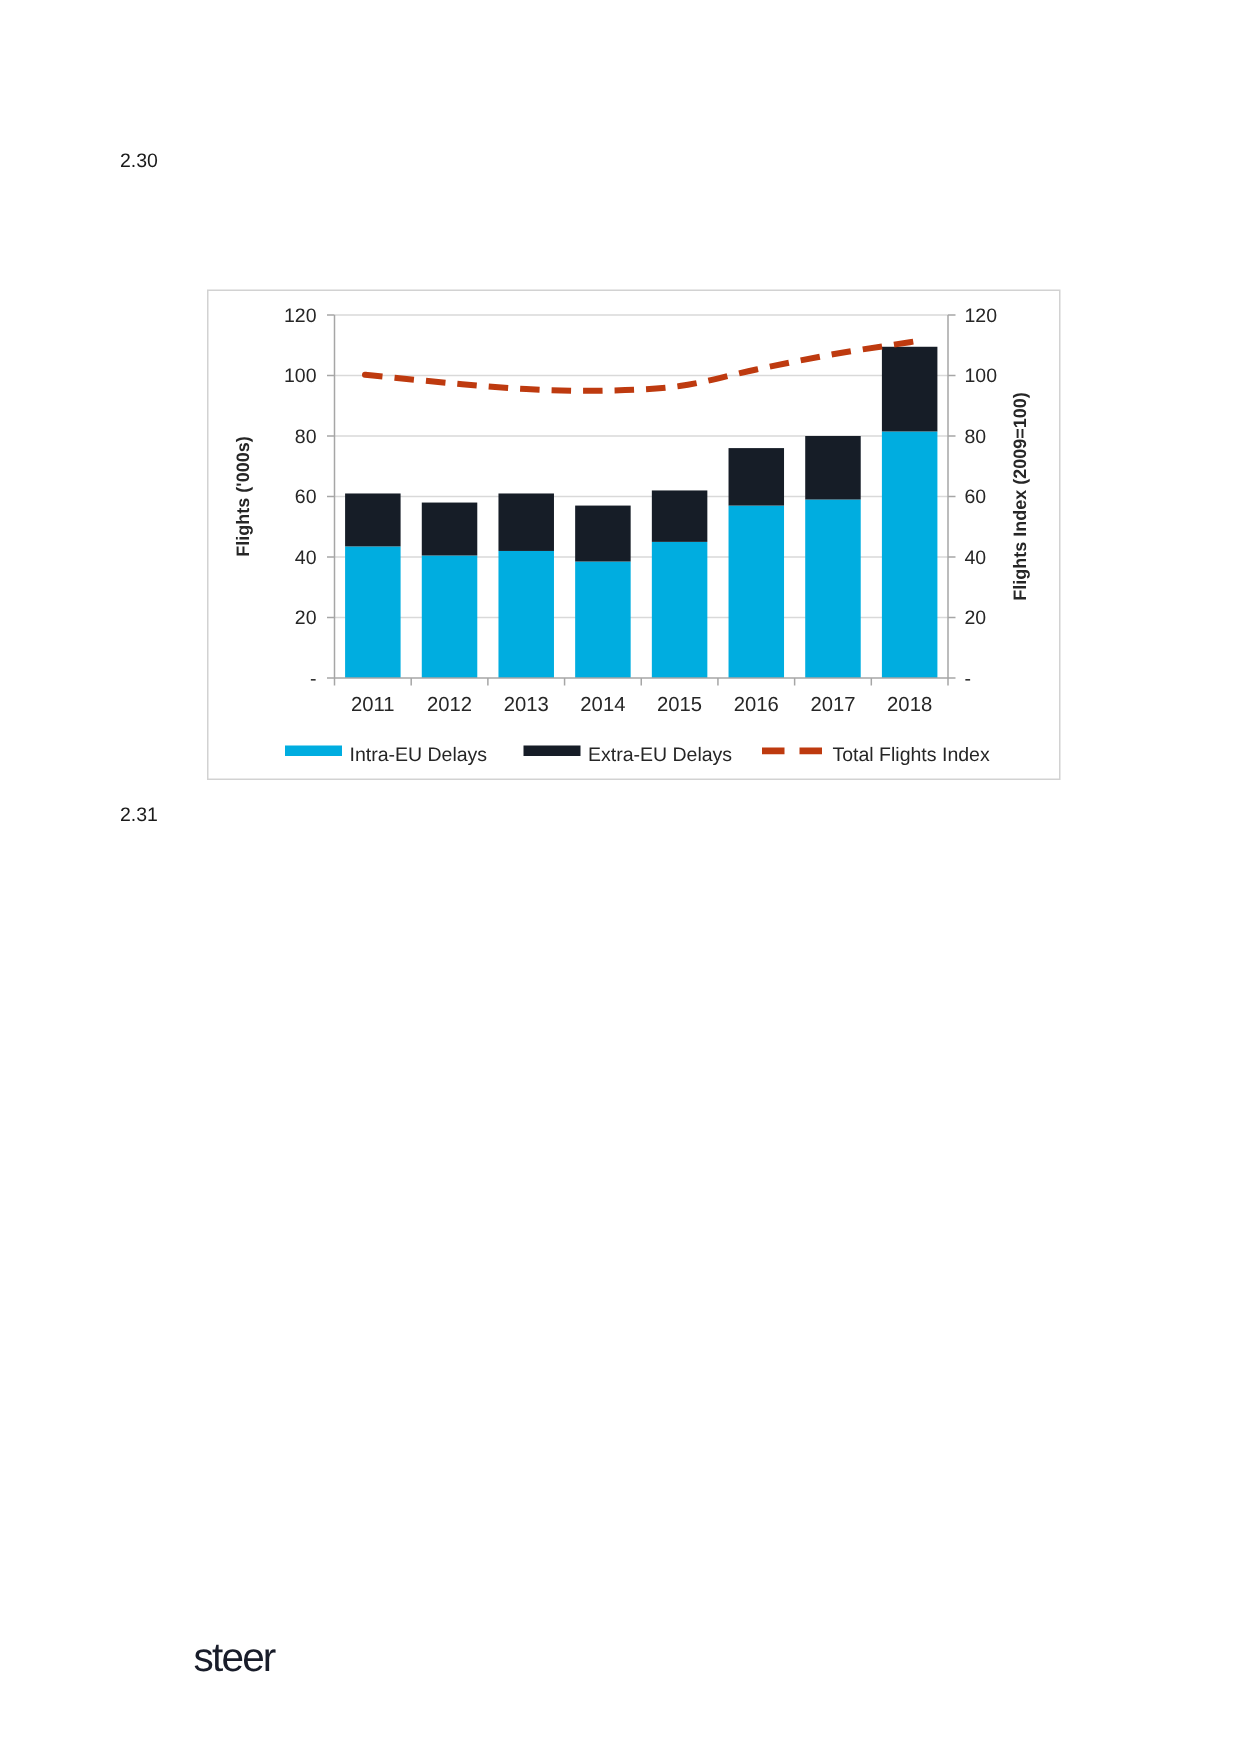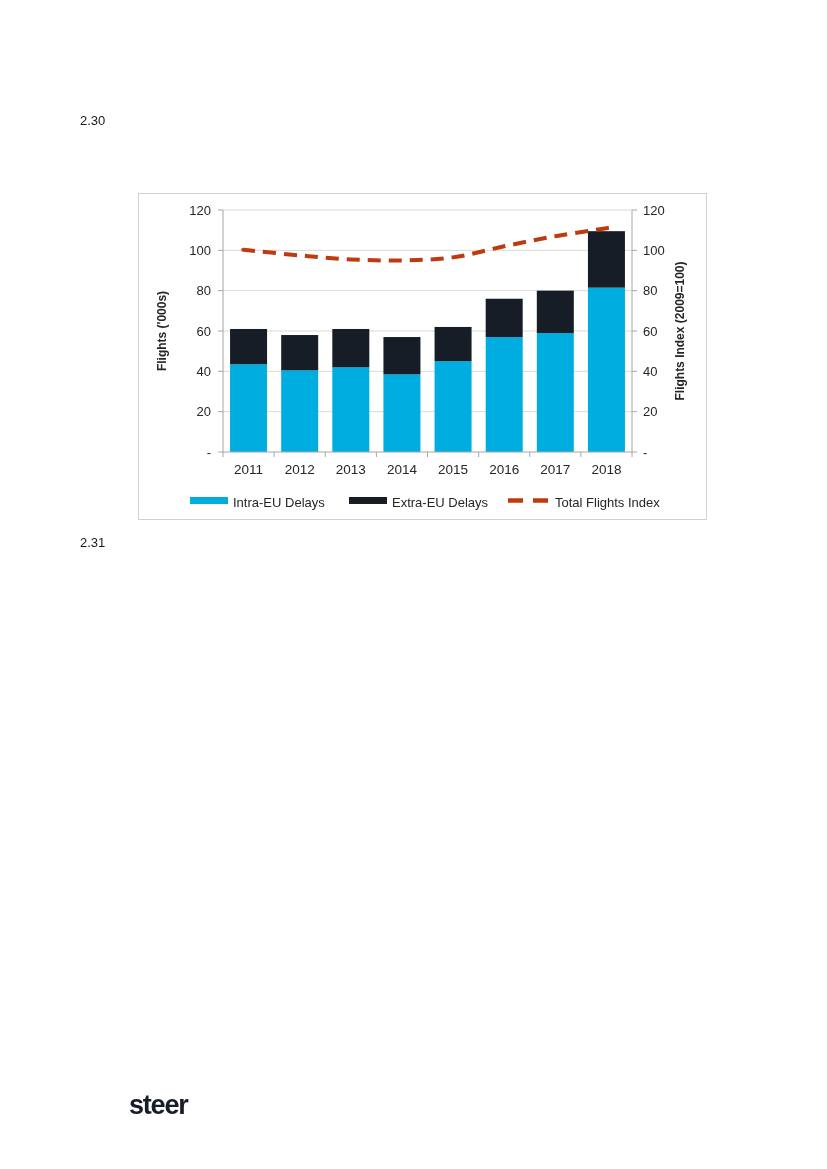--- a/index.html
+++ b/index.html
@@ -2,30 +2,30 @@
 <html><head>
 <meta charset="utf-8">
 <style>
   html,body{margin:0;padding:0;}
   body{
     width:827px;height:1169px;position:relative;background:#ffffff;
     font-family:"Liberation Sans","DejaVu Sans",sans-serif;
     overflow:hidden;
   }
   .para-num{position:absolute;left:80px;font-size:13px;color:#1a1a1a;}
-  #para-before{top:113px;}
+  #para-before{top:99px;}
   #para-after{top:535px;}
   .chart-figure{
     position:absolute;left:138px;top:193px;width:567px;height:325px;
     margin:0;border:1px solid #d2d2d2;background:#ffffff;
   }
   .chart-figure svg{display:block;}
   .footer-logo{
     position:absolute;left:129px;top:1090px;
-    font-size:27px;font-weight:bold;letter-spacing:-1.2px;color:#191d2a;
+    font-size:27px;font-weight:normal;letter-spacing:-1.2px;color:#191d2a;
   }
   svg text{font-family:"Liberation Sans","DejaVu Sans",sans-serif;}
 </style>
 </head>
 <body>
 
 <div class="para-num" id="para-before">2.30</div>
 
 <figure class="chart-figure" style="border-color: rgb(210, 210, 210);">
   <svg id="chart-svg" width="567" height="325" viewBox="0 0 567 325">

